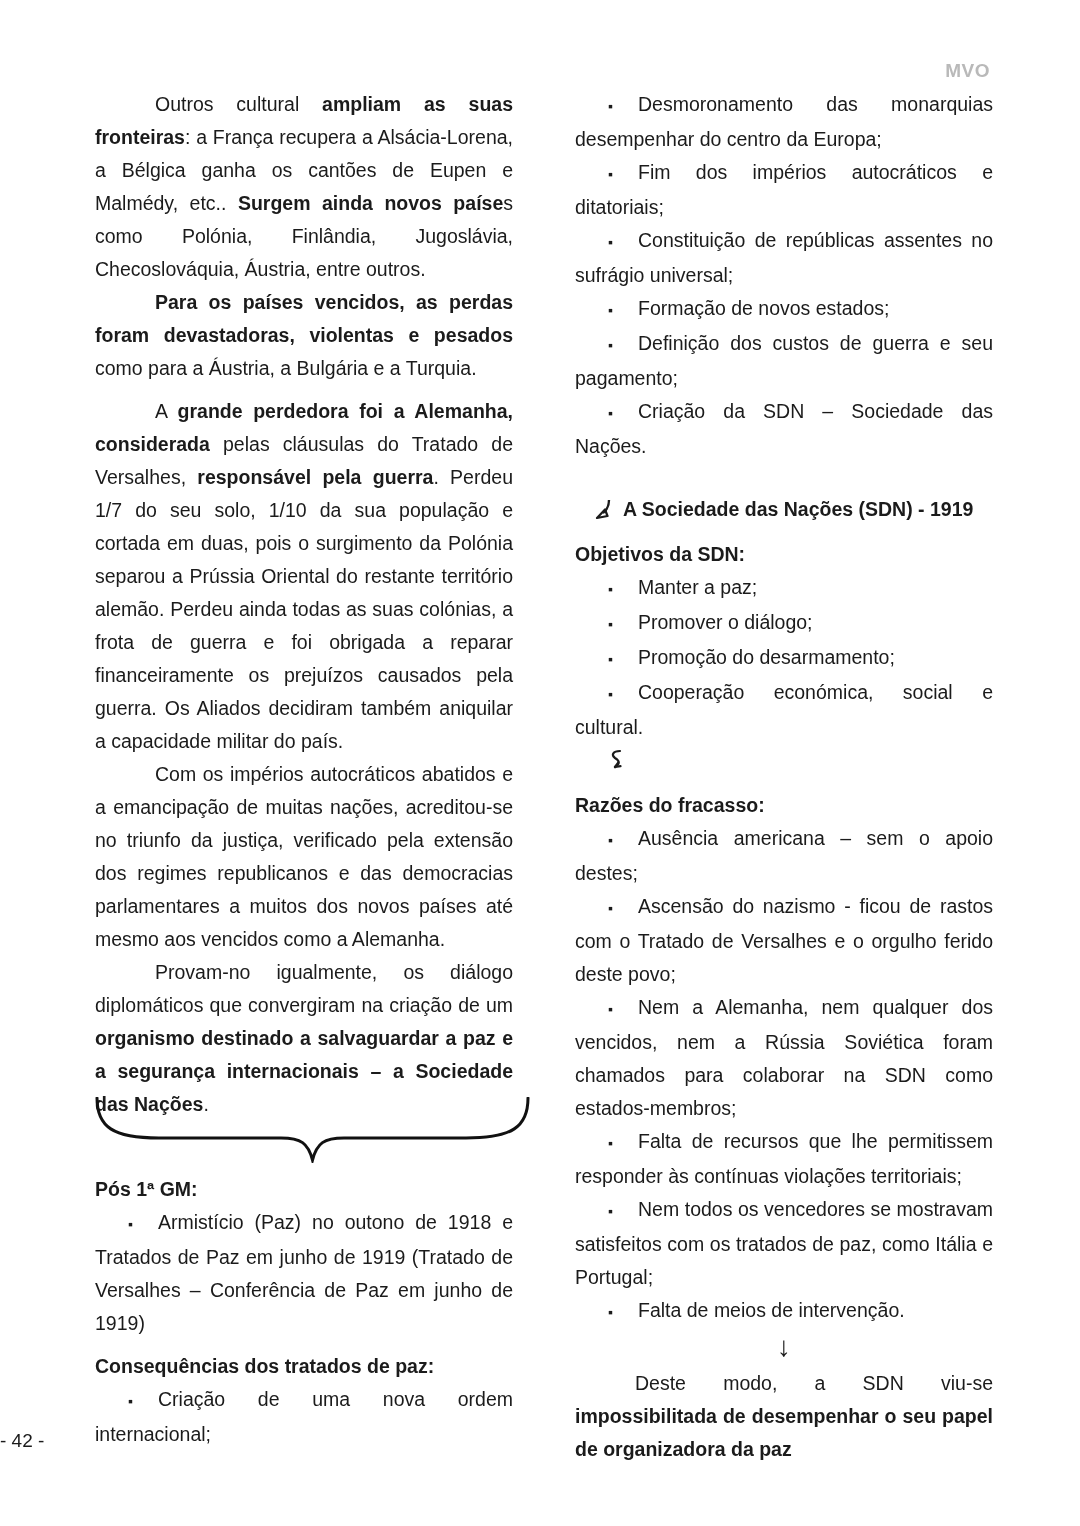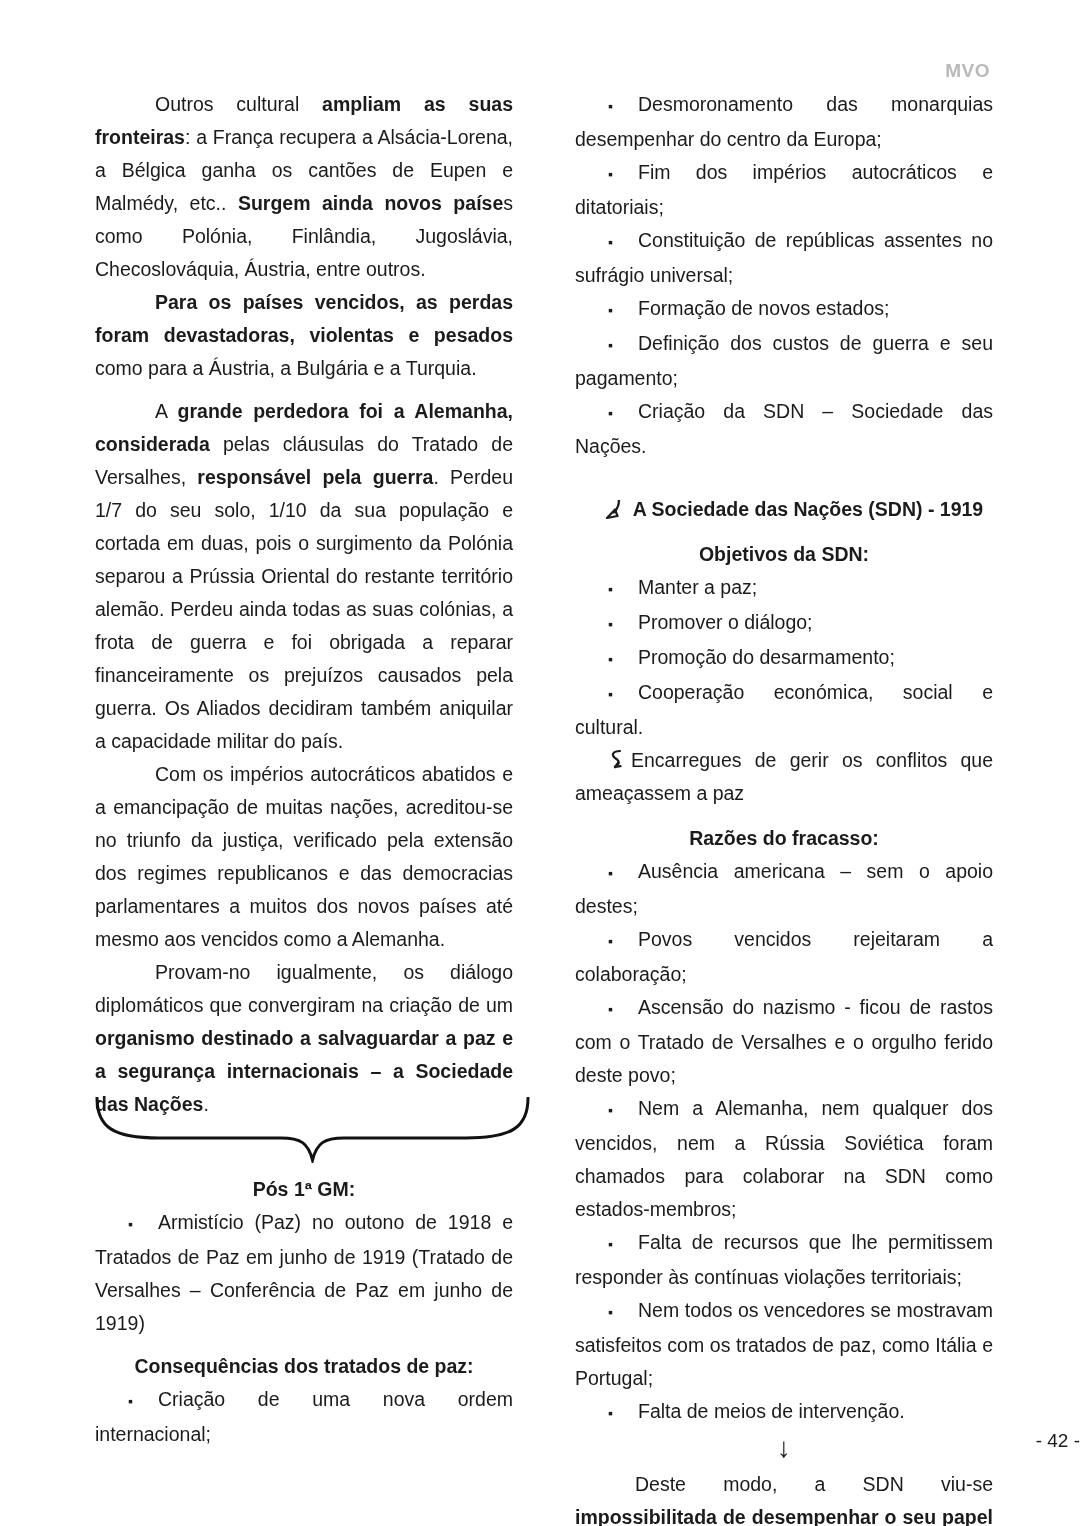--- a/index.html
+++ b/index.html
@@ -10,38 +10,38 @@
   .watermark{
     position:absolute;top:60px;right:90px;
     font-size:19px;font-weight:bold;color:#b9b9b9;letter-spacing:.5px;
   }
   .columns{position:absolute;top:88px;left:95px;display:flex;gap:62px;}
   .col{width:418px;}
   p{margin:0;font-size:19.5px;line-height:33px;text-align:justify;}
   .ind{text-indent:60px;}
   .sp{margin-top:10px;}
   b{font-weight:bold;}
-  .h{font-weight:bold;text-align:center;margin-top:10px;}
+  .h{font-weight:bold;text-align:left;margin-top:10px;}
   .h-first{margin-top:0;}
   .mt-lg{margin-top:30px;}
   .mt-sm{margin-top:12px;}
   .bullet-p{text-indent:33px;}
   .sq{display:inline-block;width:30px;text-indent:0;font-size:14px;}
   .brace{display:block;margin:-24px 0 10px 0;}
   .sdn-h{white-space:nowrap;padding-left:18px;}
   .sdn-h svg{vertical-align:-4px;margin-right:10px;}
   .note{text-indent:33px;}
   .note svg{vertical-align:-4px;margin-right:9px;text-indent:0;}
   .down-arrow{
     text-align:center;font-size:28px;font-weight:bold;line-height:32px;
     margin:2px 0 4px 0;
   }
   .footer{
     position:absolute;top:1430px;left:0;width:100%;
-    text-align:right;font-size:19px;color:#1b1b1b;
+    text-align:left;font-size:19px;color:#1b1b1b;
   }
 </style>
 </head>
 <body>
 
 <div class="page">
 
   <div class="watermark">MVO</div>
 
   <div class="columns">
@@ -89,26 +89,25 @@
       <p class="h mt-sm">Objetivos da SDN:</p>
 
       <p class="bullet-p"><span class="sq">▪</span><span>Manter a paz;</span></p>
       <p class="bullet-p"><span class="sq">▪</span><span>Promover o diálogo;</span></p>
       <p class="bullet-p"><span class="sq">▪</span><span>Promoção do desarmamento;</span></p>
       <p class="bullet-p"><span class="sq">▪</span><span>Cooperação económica, social e cultural.</span></p>
 
       <p class="note"><svg width="14" height="22" viewBox="0 0 14 22">
             <path d="M12 2 C5 2 3 6 7 9 C12 12 12 15 7 18" fill="none" stroke="#1b1b1b" stroke-width="2.2" stroke-linecap="round"></path>
             <path d="M7 18 L12.5 17.2 M7 18 L10 13.8" fill="none" stroke="#1b1b1b" stroke-width="2.2" stroke-linecap="round"></path>
-          </svg><span>Encarregues de gerir os conflitos que ameaçassem a paz</span></p>
+          </svg></p>
 
       <p class="h mt-sm">Razões do fracasso:</p>
 
       <p class="bullet-p"><span class="sq">▪</span><span>Ausência americana – sem o apoio destes;</span></p>
-      <p class="bullet-p"><span class="sq">▪</span><span>Povos vencidos rejeitaram a colaboração;</span></p>
       <p class="bullet-p"><span class="sq">▪</span><span>Ascensão do nazismo - ficou de rastos com o Tratado de Versalhes e o orgulho ferido deste povo;</span></p>
       <p class="bullet-p"><span class="sq">▪</span><span>Nem a Alemanha, nem qualquer dos vencidos, nem a Rússia Soviética foram chamados para colaborar na SDN como estados-membros;</span></p>
       <p class="bullet-p"><span class="sq">▪</span><span>Falta de recursos que lhe permitissem responder às contínuas violações territoriais;</span></p>
       <p class="bullet-p"><span class="sq">▪</span><span>Nem todos os vencedores se mostravam satisfeitos com os tratados de paz, como Itália e Portugal;</span></p>
       <p class="bullet-p"><span class="sq">▪</span><span>Falta de meios de intervenção.</span></p>
 
       <div class="down-arrow">↓</div>
 
       <p class="ind"><span>Deste modo, a SDN viu-se </span><b>impossibilitada de desempenhar o seu papel de organizadora da paz</b></p>
 

